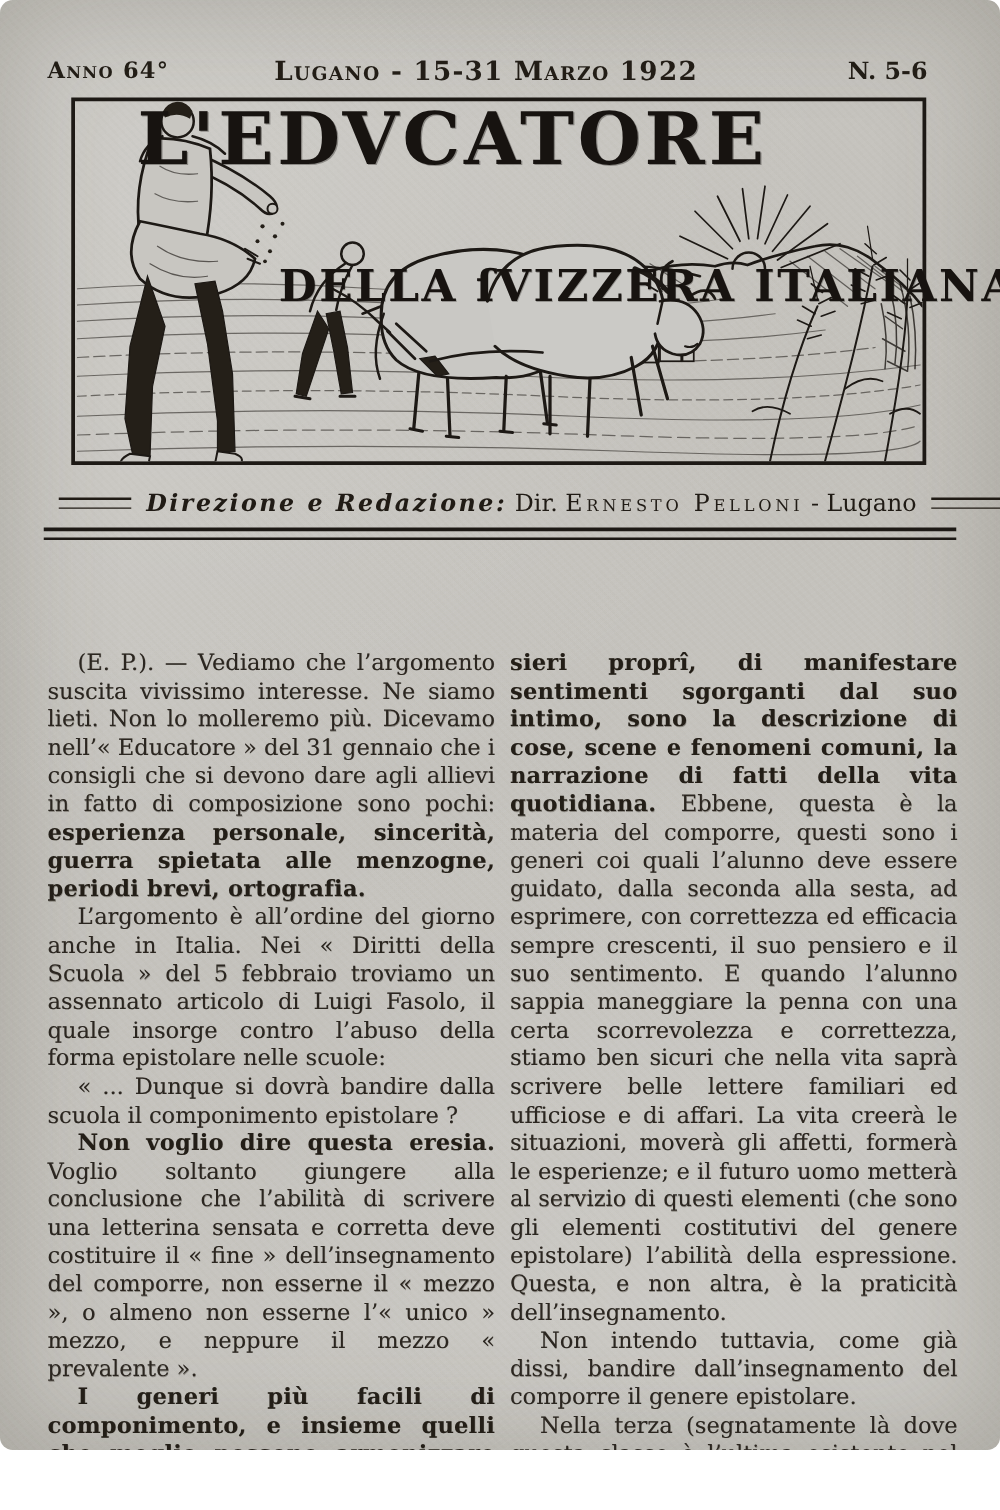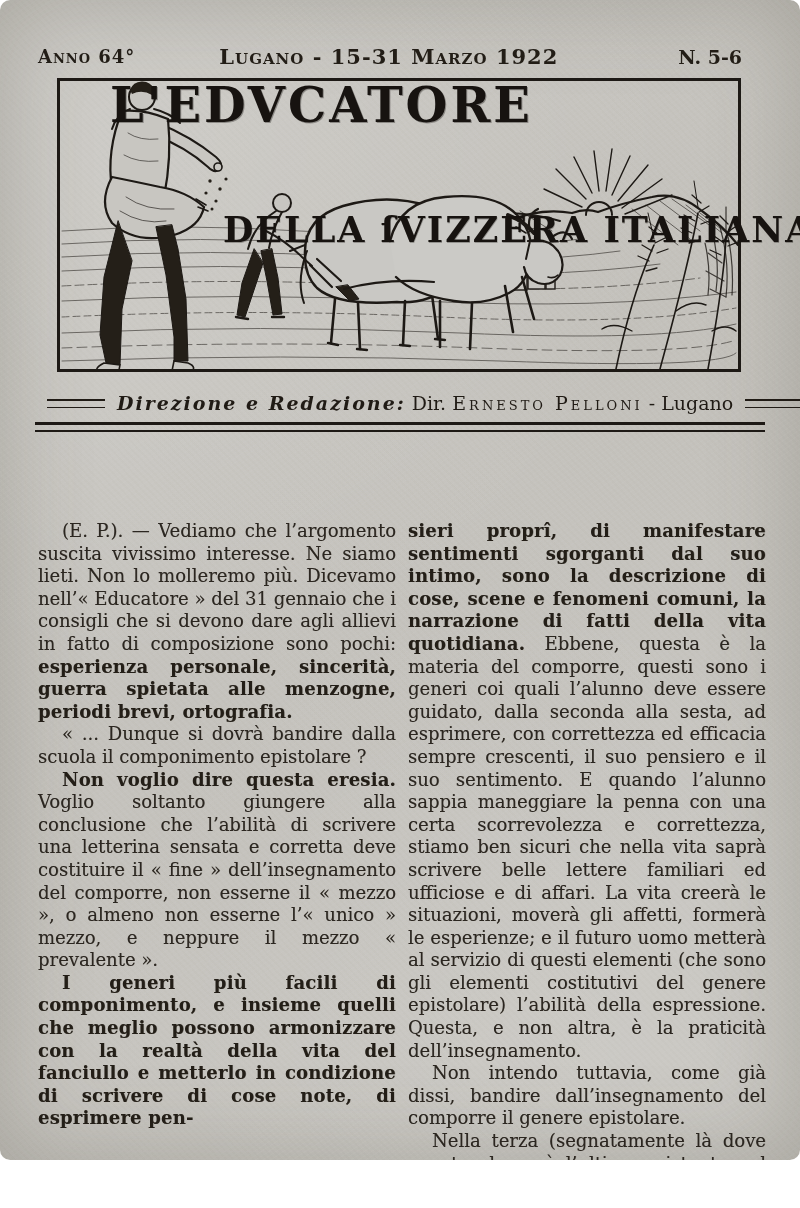--- a/index.html
+++ b/index.html
@@ -22,21 +22,21 @@
   
   .topline{position:absolute;top:44px;left:38px;right:40px;height:26px;
     font-weight:bold;font-variant:small-caps;color:#221d16;}
   .topline .anno{position:absolute;left:0;top:2px;font-size:18px;letter-spacing:1px;}
   .topline .pdate{position:absolute;left:50%;transform:translateX(-53%);top:0;font-size:21px;letter-spacing:1px;text-align:center;}
   .topline .num{position:absolute;right:18px;top:2px;font-size:19px;font-variant:normal;}
   
   .masthead{position:absolute;top:78px;left:57px;width:678px;height:288px;
     border:3px solid #1d1915;}
   .masthead svg{position:absolute;left:0;top:0;width:100%;height:100%;}
-  .mast-title{position:absolute;left:50px;top:-4px;font-size:48px;font-weight:bold;
+  .mast-title{position:absolute;left:50px;top:-4px;font-size:58px;font-weight:bold;
     letter-spacing:3px;color:#171310;white-space:nowrap;
     text-shadow:1px 1px 0 rgba(23,19,16,.35);}
   .mast-subtitle{position:absolute;left:163px;top:128px;font-size:35px;font-weight:bold;
     letter-spacing:2px;color:#171310;white-space:nowrap;text-shadow:.5px .5px 0 rgba(23,19,16,.3);}
   
   .redazione-row{position:absolute;top:392px;left:35px;width:730px;height:26px;
     text-align:center;font-size:19px;color:#201b15;white-space:nowrap;}
   .dline{display:inline-block;width:58px;height:6px;vertical-align:middle;
     border-top:2px solid #201b15;border-bottom:1px solid #201b15;margin:0 12px 4px 12px;}
   .red-label{font-style:italic;font-weight:bold;letter-spacing:2px;}
@@ -193,20 +193,21 @@
     <span>Dir.</span>
     <span class="red-name">Ernesto Pelloni</span>
     <span>- Lugano</span><span class="dline"></span>
   </div>
   <div class="double-rule"></div>
 
 
   <div class="columns">
     <div class="col">
         <p><span>(E. P.). — Vediamo che l’argomento suscita vivissimo interesse. Ne siamo lieti. Non lo molleremo più. Dicevamo nell’« Educatore » del 31 gennaio che i consigli che si devono dare agli allievi in fatto di composizione sono pochi: </span><span class="b">esperienza personale, sincerità, guerra spietata alle menzogne, periodi brevi, ortografia.</span></p>
+        <p><span>L’argomento è all’ordine del giorno anche in Italia. Nei « Diritti della Scuola » del 5 febbraio troviamo un assennato articolo di Luigi Fasolo, il quale insorge contro l’abuso della forma epistolare nelle scuole:</span></p>
         <p><span>« ... Dunque si dovrà bandire dalla scuola il componimento epistolare ?</span></p>
         <p><span class="b">Non voglio dire questa eresia.</span><span> Voglio soltanto giungere alla conclusione che l’abilità di scrivere una letterina sensata e corretta deve costituire il « fine » dell’insegnamento del comporre, non esserne il « mezzo », o almeno non esserne l’« unico » mezzo, e neppure il mezzo « prevalente ».</span></p>
         <p><span class="b">I generi più facili di componimento, e insieme quelli che meglio possono armonizzare con la realtà della vita del fanciullo e metterlo in condizione di scrivere di cose note, di esprimere pen-</span></p>
       </div>
     <div class="col">
         <p class="noindent"><span class="b">sieri proprî, di manifestare sentimenti sgorganti dal suo intimo, sono la descrizione di cose, scene e fenomeni comuni, la narrazione di fatti della vita quotidiana.</span><span> Ebbene, questa è la materia del comporre, questi sono i generi coi quali l’alunno deve essere guidato, dalla seconda alla sesta, ad esprimere, con correttezza ed efficacia sempre crescenti, il suo pensiero e il suo sentimento. E quando l’alunno sappia maneggiare la penna con una certa scorrevolezza e correttezza, stiamo ben sicuri che nella vita saprà scrivere belle lettere familiari ed ufficiose e di affari. La vita creerà le situazioni, moverà gli affetti, formerà le esperienze; e il futuro uomo metterà al servizio di questi elementi (che sono gli elementi costitutivi del genere epistolare) l’abilità della espressione. Questa, e non altra, è la praticità dell’insegnamento.</span></p>
         <p><span>Non intendo tuttavia, come già dissi, bandire dall’insegnamento del comporre il genere epistolare.</span></p>
         <p><span>Nella terza (segnatamente là dove questa classe è l’ultima esistente nel Comune), si può e si deve proporre qualche esempio di lettera, si può e si deve anche fare qualche esercizio di ap-</span></p>
       </div>
   </div>

